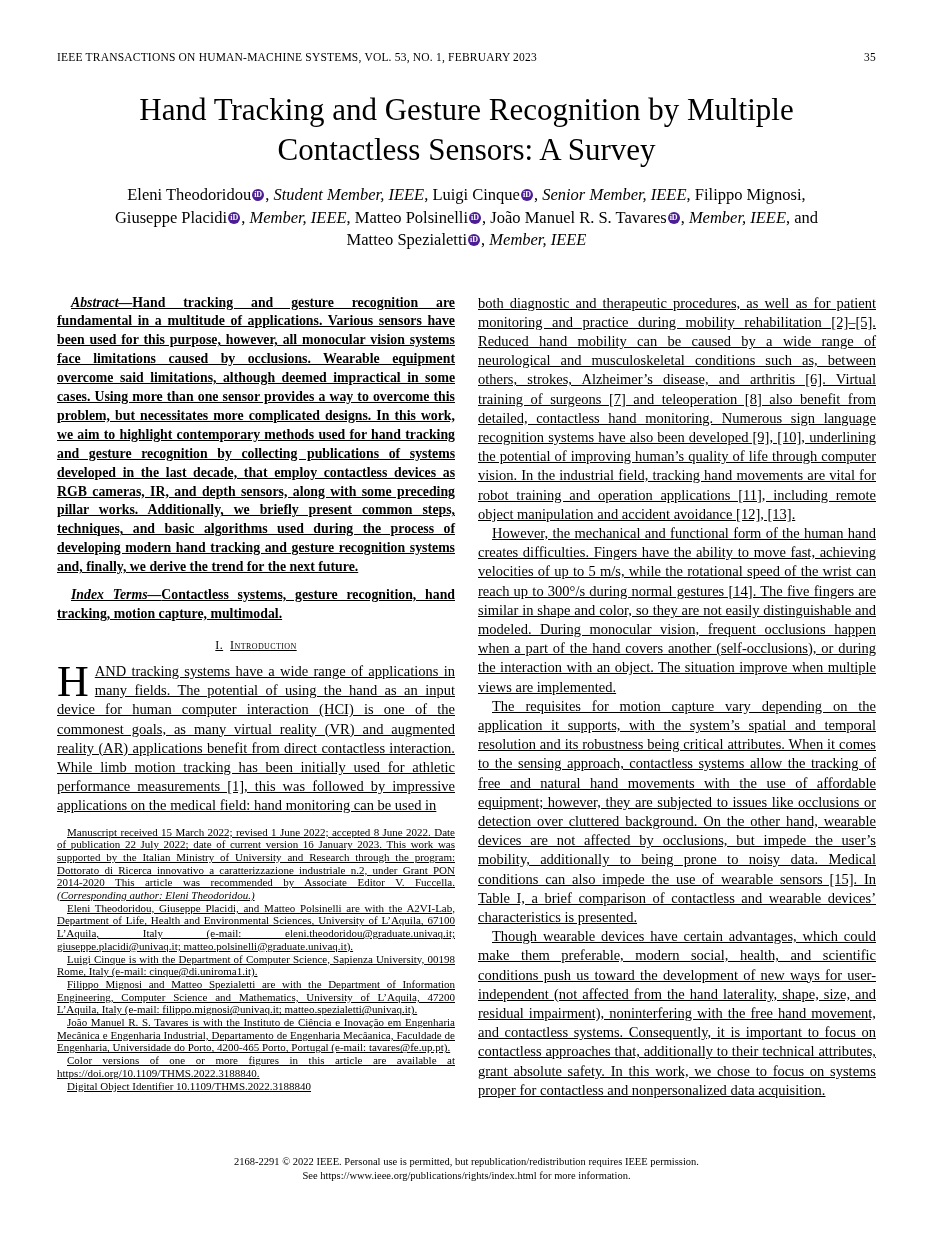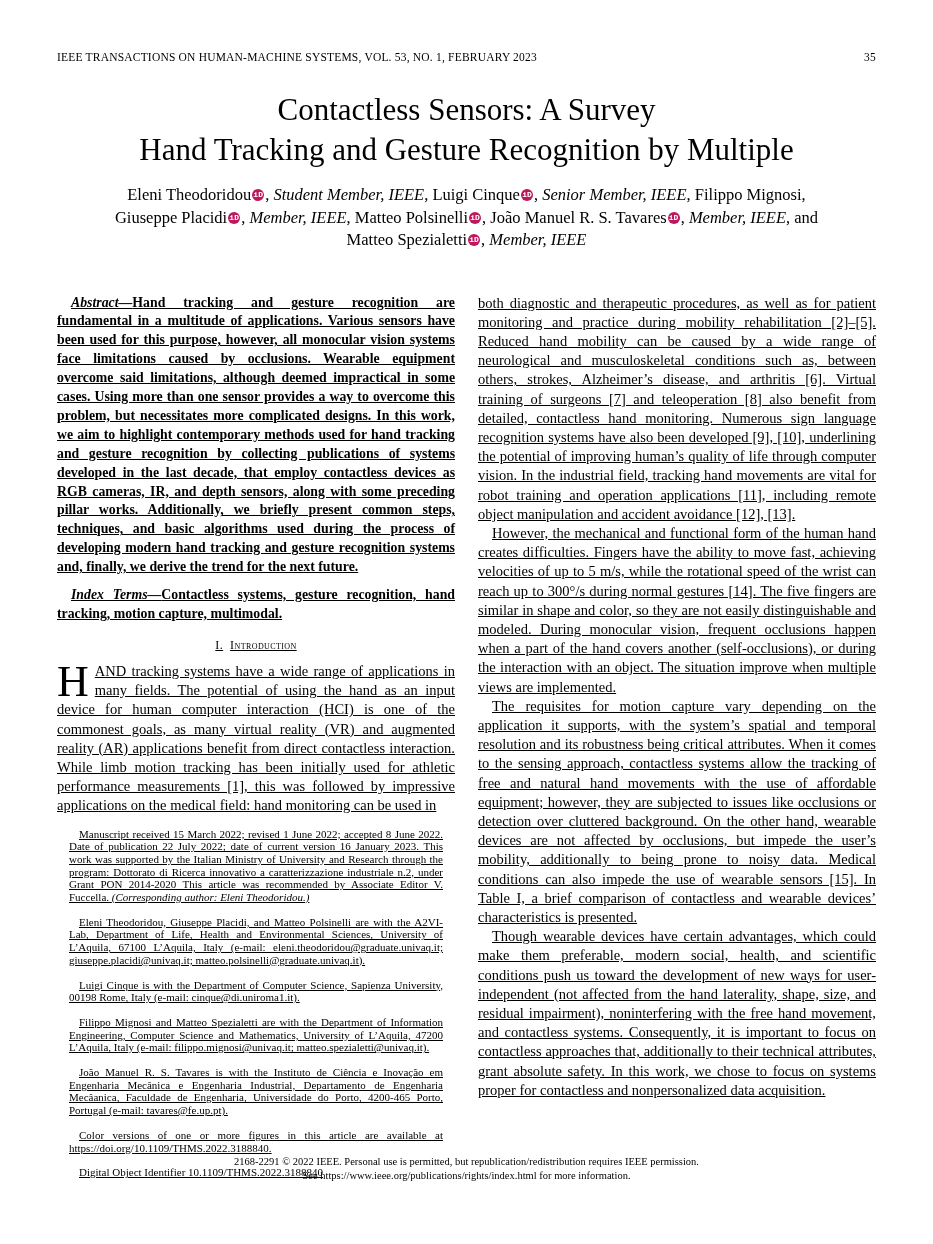--- a/index.html
+++ b/index.html
@@ -18,22 +18,22 @@
     margin-top: 26px; text-align: center;
     font-size: 31px; line-height: 40px; font-weight: normal;
   }
   .title-line { display: block; }
   .authors {
     margin: 14px auto 0 auto; width: 740px; text-align: center;
     font-size: 16.5px; line-height: 22.5px;
   }
   .orcid-icon {
     display: inline-block; width: 12px; height: 12px; border-radius: 50%;
-    background: #be185d; color: #fff;
-    font-family: Liberation Mono, monospace; font-style: normal;
+    background: #4c1d95; color: #fff;
+    font-family: Liberation Serif, serif; font-style: normal;
     font-size: 8px; font-weight: bold; line-height: 12px; text-align: center;
     vertical-align: 3px; margin: 0 1px;
   }
   .columns { display: flex; gap: 23px; margin-top: 42px; height: 848px; }
   .col { width: 398px; text-decoration: underline; }
   .abstract {
     font-size: 13.8px; line-height: 18.9px; font-weight: bold;
     text-align: justify; text-indent: 14px;
   }
   .index-terms { margin-top: 9px; }
@@ -47,21 +47,21 @@
   .body-text {
     font-size: 14.5px; line-height: 19.2px; text-align: justify;
     text-indent: 14px;
   }
   .noindent, .intro { text-indent: 0; }
   .dropcap {
     float: left; font-size: 44px; line-height: 33px;
     padding: 3px 6px 0 0;
   }
   .footnotes { margin-top: 10px; font-size: 11px; line-height: 12.7px; text-align: justify; }
-  .footnote { text-indent: 10px; margin: 12px; }
+  .footnote { text-indent: 10px; margin: 0; }
   .link { color: inherit; text-decoration: none; cursor: pointer; }
   .footer {
     position: absolute; left: 0; right: 0; bottom: 62px;
     text-align: center; font-size: 10.5px; line-height: 13.5px;
   }
   .bottom-bar {
     position: absolute; left: 0; right: 0; bottom: 0; height: 42px;
     background: #ffffff;
     box-shadow: 0 -4px 7px -3px rgba(0,0,0,0.28);
     display: flex; align-items: center; justify-content: center;
@@ -72,22 +72,22 @@
 <body>
 
 <div class="page">
 
   <div class="running-header">
     <span>IEEE TRANSACTIONS ON HUMAN-MACHINE SYSTEMS, VOL. 53, NO. 1, FEBRUARY 2023</span>
     <span>35</span>
   </div>
 
   <h1 class="title">
+    <span class="title-line">Hand Tracking and Gesture Recognition by Multiple</span>
     <span class="title-line">Contactless Sensors: A Survey</span>
-    <span class="title-line">Hand Tracking and Gesture Recognition by Multiple</span>
   </h1>
 
   <div class="authors"><span>Eleni Theodoridou</span><span class="orcid-icon">iD</span><span>, </span><span style="font-style: italic;">Student Member, IEEE</span><span>, Luigi Cinque</span><span class="orcid-icon">iD</span><span>, </span><span style="font-style: italic;">Senior Member, IEEE</span><span>, Filippo Mignosi, Giuseppe Placidi</span><span class="orcid-icon">iD</span><span>, </span><span style="font-style: italic;">Member, IEEE</span><span>, Matteo Polsinelli</span><span class="orcid-icon">iD</span><span>, João Manuel R. S. Tavares</span><span class="orcid-icon">iD</span><span>, </span><span style="font-style: italic;">Member, IEEE</span><span>, and Matteo Spezialetti</span><span class="orcid-icon">iD</span><span>, </span><span style="font-style: italic;">Member, IEEE</span></div>
 
   <div class="columns">
     <div class="col">
       <p class="abstract"><span class="ital-label">Abstract—</span><span>Hand tracking and gesture recognition are fundamental in a multitude of applications. Various sensors have been used for this purpose, however, all monocular vision systems face limitations caused by occlusions. Wearable equipment overcome said limitations, although deemed impractical in some cases. Using more than one sensor provides a way to overcome this problem, but necessitates more complicated designs. In this work, we aim to highlight contemporary methods used for hand tracking and gesture recognition by collecting publications of systems developed in the last decade, that employ contactless devices as RGB cameras, IR, and depth sensors, along with some preceding pillar works. Additionally, we briefly present common steps, techniques, and basic algorithms used during the process of developing modern hand tracking and gesture recognition systems and, finally, we derive the trend for the next future.</span></p>
       <p class="abstract index-terms"><span class="ital-label">Index Terms—</span><span>Contactless systems, gesture recognition, hand tracking, motion capture, multimodal.</span></p>
       <h2 class="section-heading"><span class="section-num">I.</span><span>Introduction</span></h2>
       <p class="body-text intro"><span class="dropcap">H</span><span>AND tracking systems have a wide range of applications in many fields. The potential of using the hand as an input device for human computer interaction (HCI) is one of the commonest goals, as many virtual reality (VR) and augmented reality (AR) applications benefit from direct contactless interaction. While limb motion tracking has been initially used for athletic performance measurements [1], this was followed by impressive applications on the medical field: hand monitoring can be used in</span></p>

